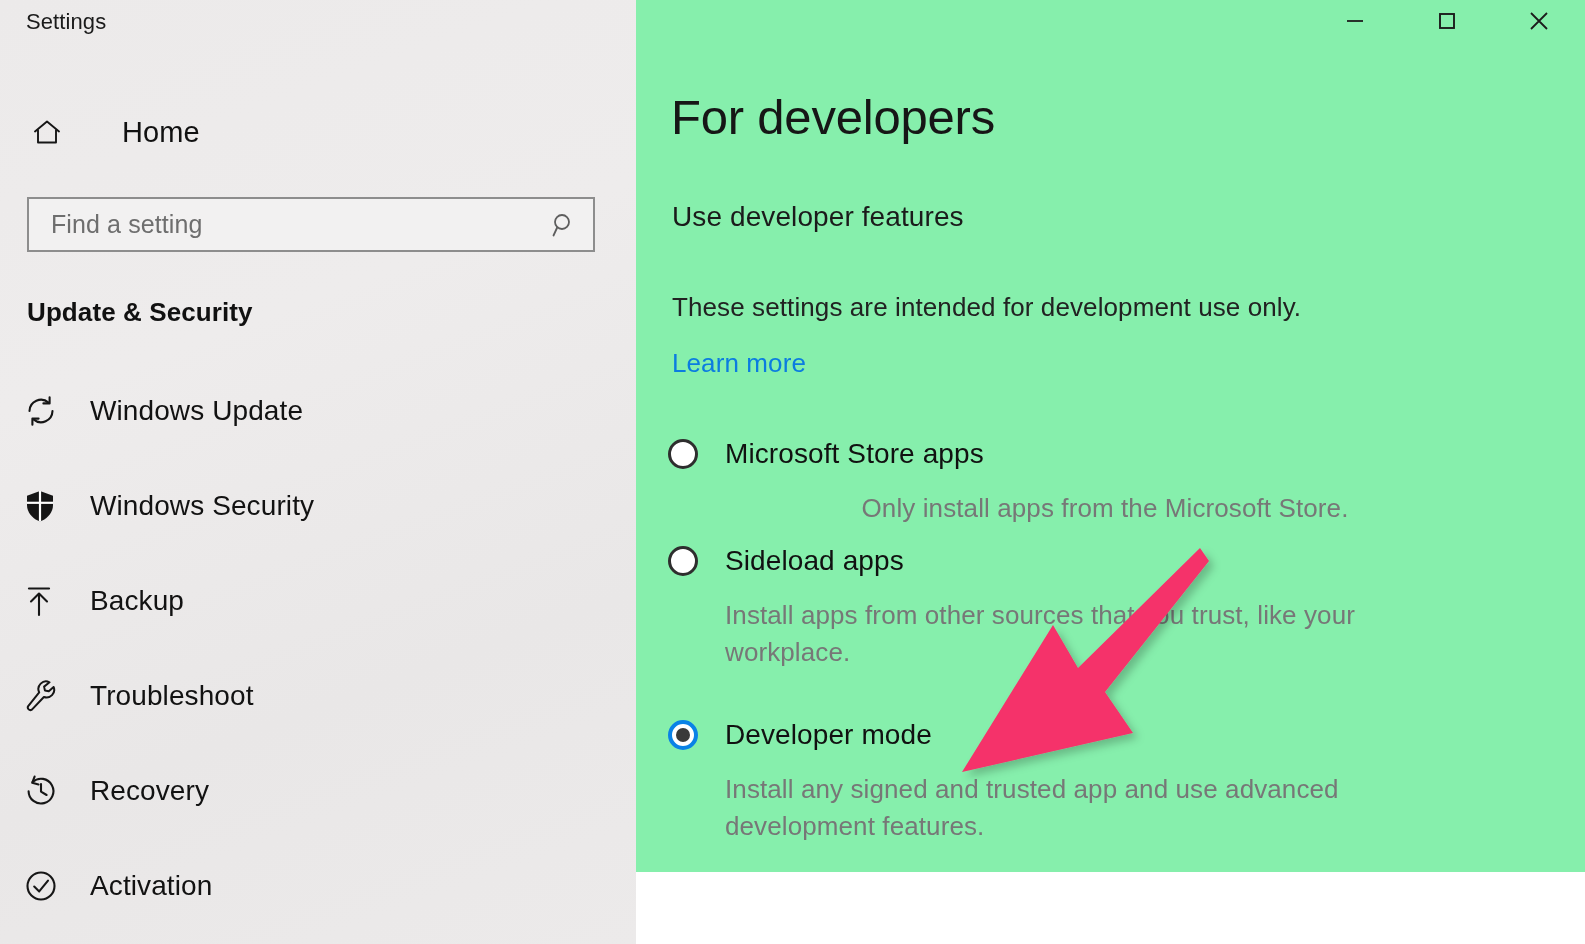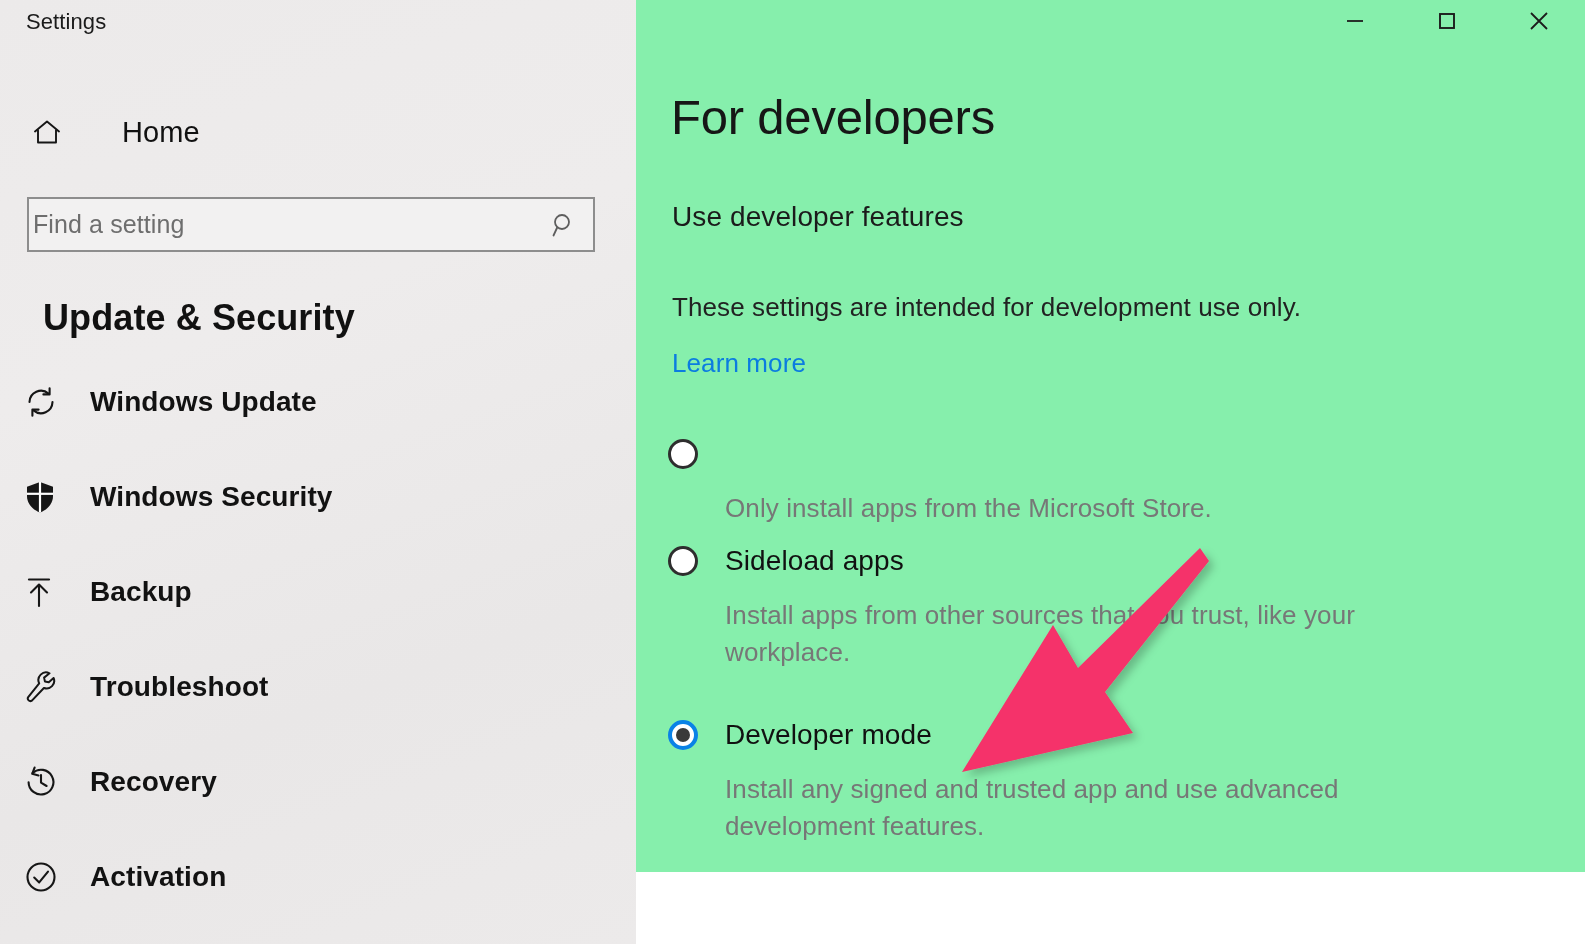--- a/index.html
+++ b/index.html
@@ -70,47 +70,45 @@
     box-sizing: border-box;
     border: 2px solid #8d8d8d;
     background: #f2f1f1;
     display: flex;
     align-items: center;
   }
   .search-placeholder {
     flex: 1;
     font-size: 25px;
     color: #6e6e6e;
-    padding-left: 4px;
+    padding-left: 22px;
     letter-spacing: 0.1px;
   }
   .search-icon {
     width: 58px;
     display: flex;
     align-items: center;
     justify-content: center;
   }
 
   .section-title {
     position: absolute;
     left: 27px;
     top: 297px;
-    font-size: 36px;
+    font-size: 26px;
     font-weight: bold;
     color: #111111;
     letter-spacing: 0.1px;
-    margin-left: 16px;
   }
 
   .nav-list {
     position: absolute;
     left: 0;
-    top: 354px;
+    top: 363px;
     width: 636px;
-    font-weight: bold;
   }
   .nav-item {
     display: flex;
     align-items: center;
     height: 95px;
     padding-left: 24px;
     box-sizing: border-box;
   }
   .nav-icon {
     width: 44px;
@@ -237,21 +235,21 @@
   }
   .option-desc {
     font-size: 26px;
     color: #777777;
     margin-left: 57px;
     margin-top: 12px;
     line-height: 1.42;
     max-width: 730px;
     letter-spacing: 0.1px;
   }
-  .option.store .option-desc { max-width: 760px; }
+  .option.store .option-desc { max-width: 760px; text-align: center; }
   .option.sideload { }
   .option.devmode { margin-top: 40px; }
 
   
   .arrow-overlay {
     position: absolute;
     left: 0;
     top: 0;
     width: 1585px;
     height: 944px;
@@ -389,20 +387,21 @@
     <div class="intro">These settings are intended for development use only.</div>
     <a class="learn-more">Learn more</a>
 
     <div class="options">
 
       <div class="option store">
         <div class="option-head">
           <span class="radio">
             
           </span>
+          <span class="option-label">Microsoft Store apps</span>
         </div>
         <div class="option-desc">Only install apps from the Microsoft Store.</div>
       </div>
 
       <div class="option sideload">
         <div class="option-head">
           <span class="radio">
             
           </span>
           <span class="option-label">Sideload apps</span>

